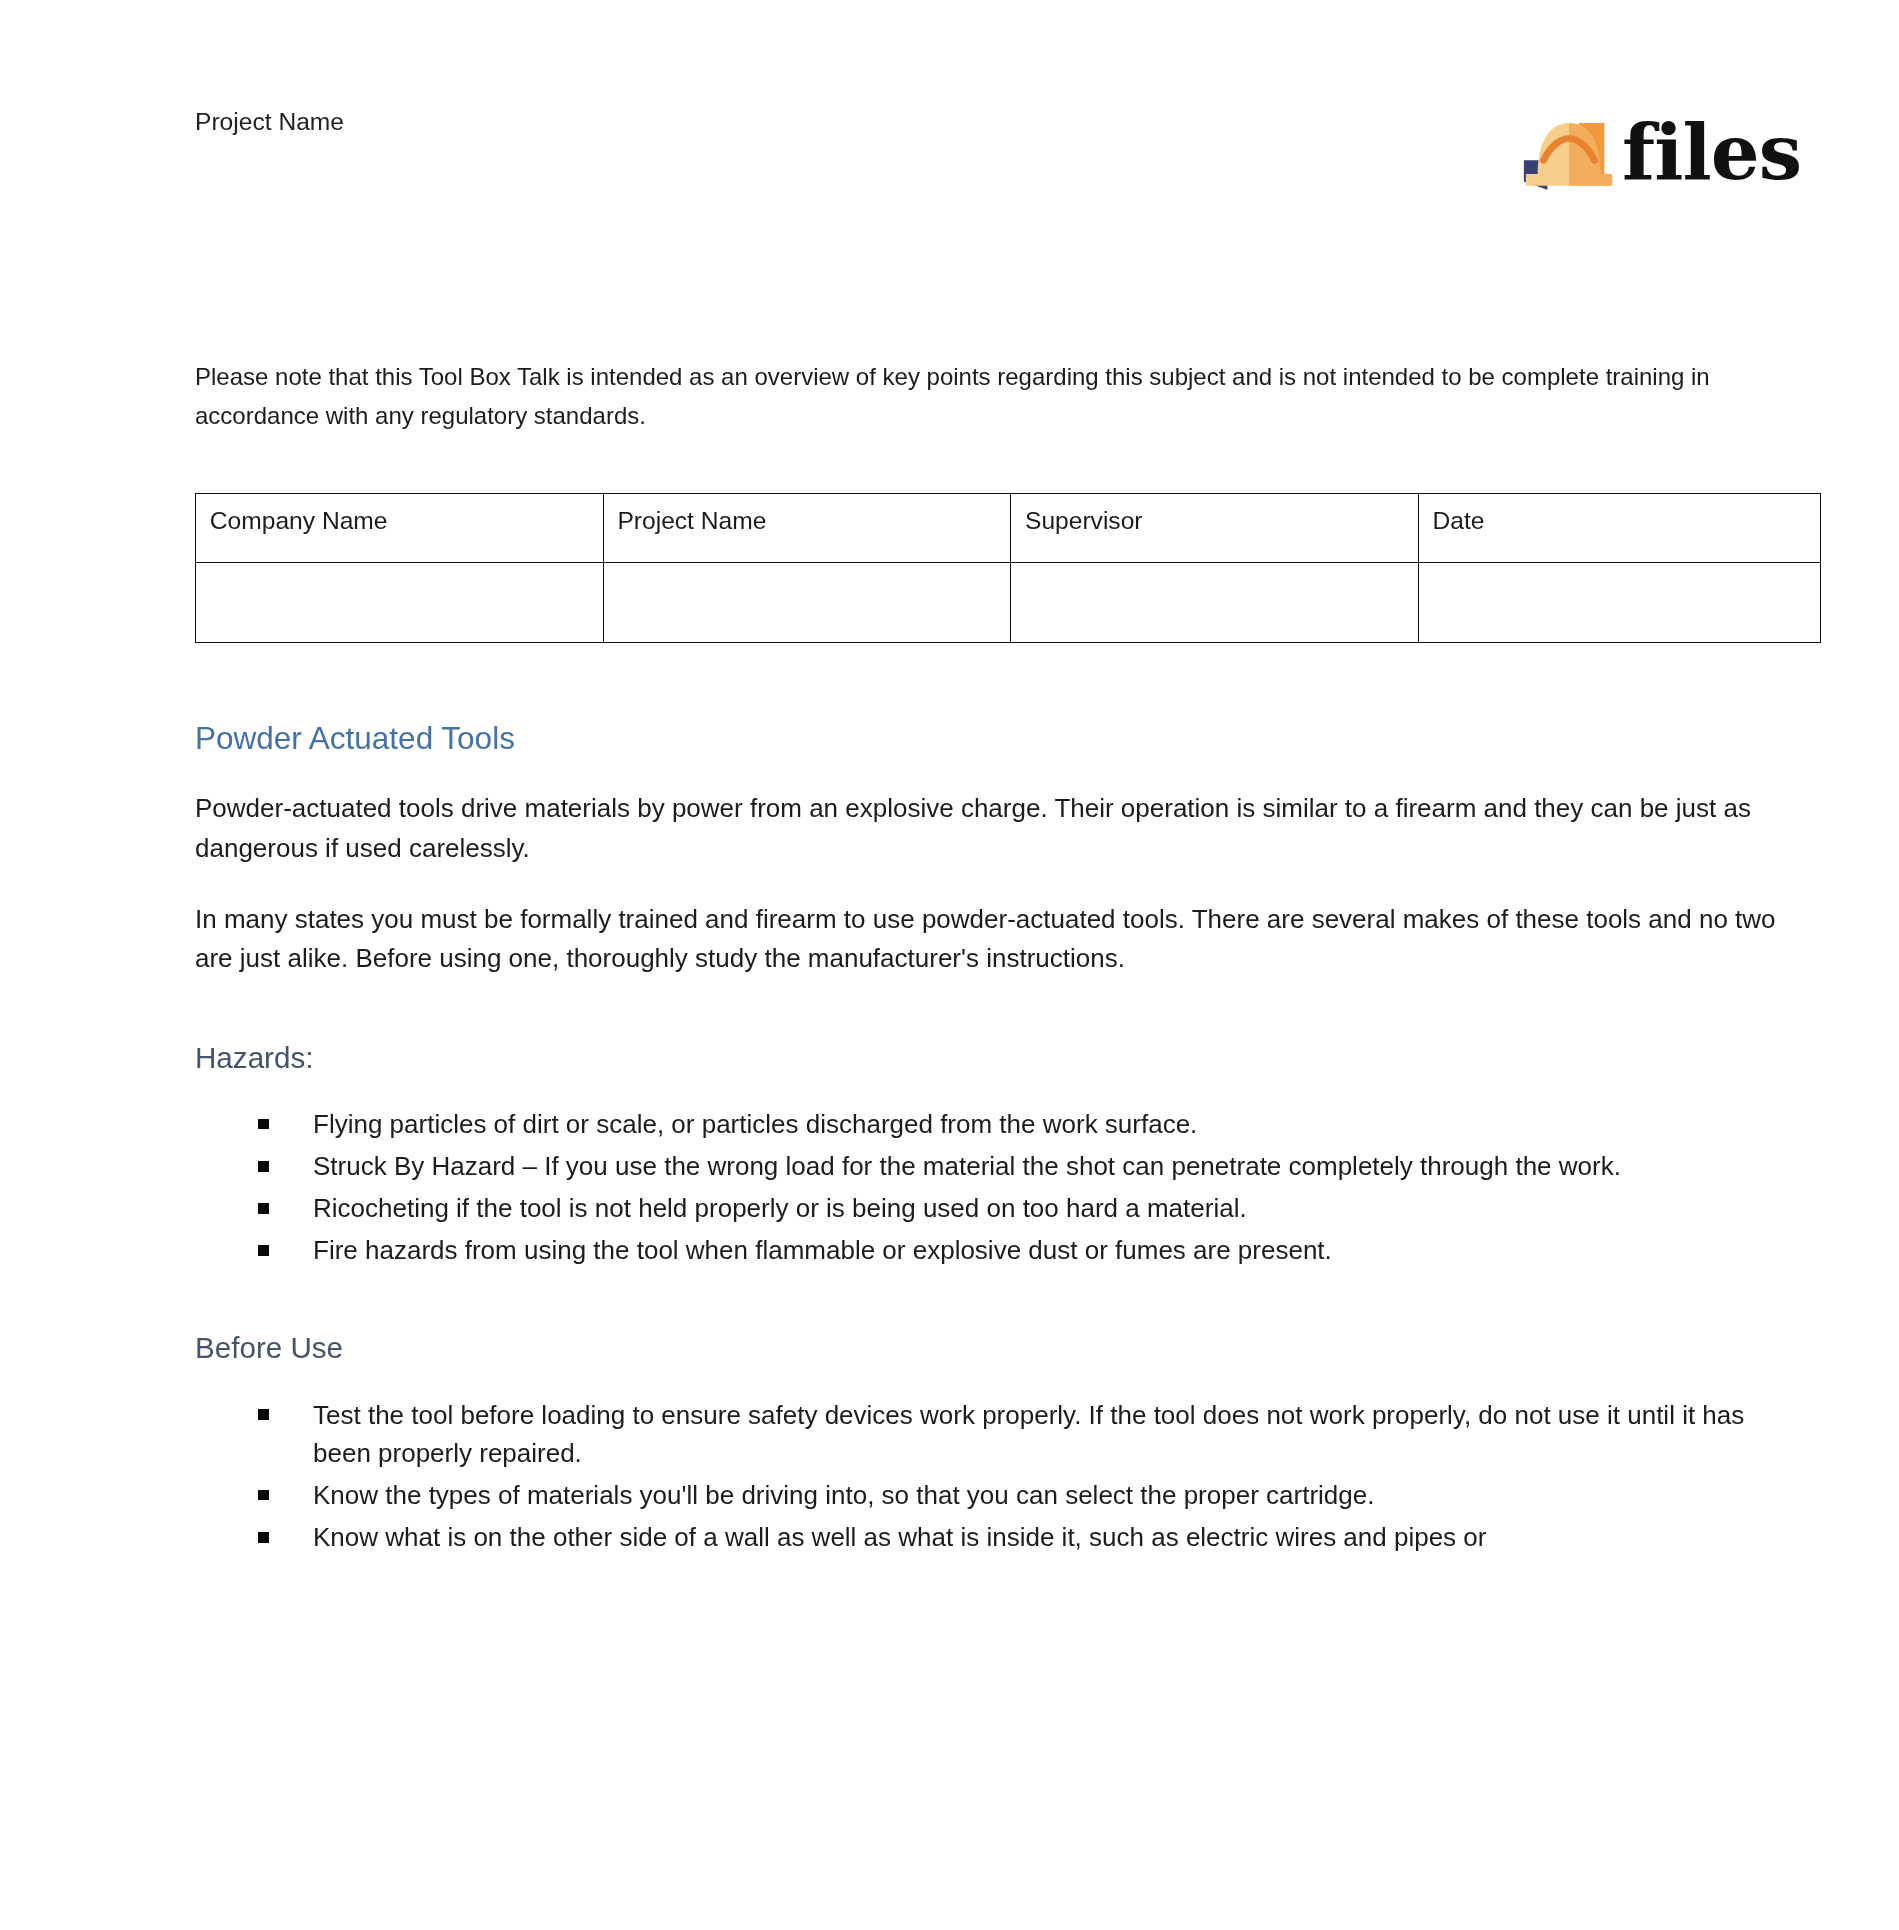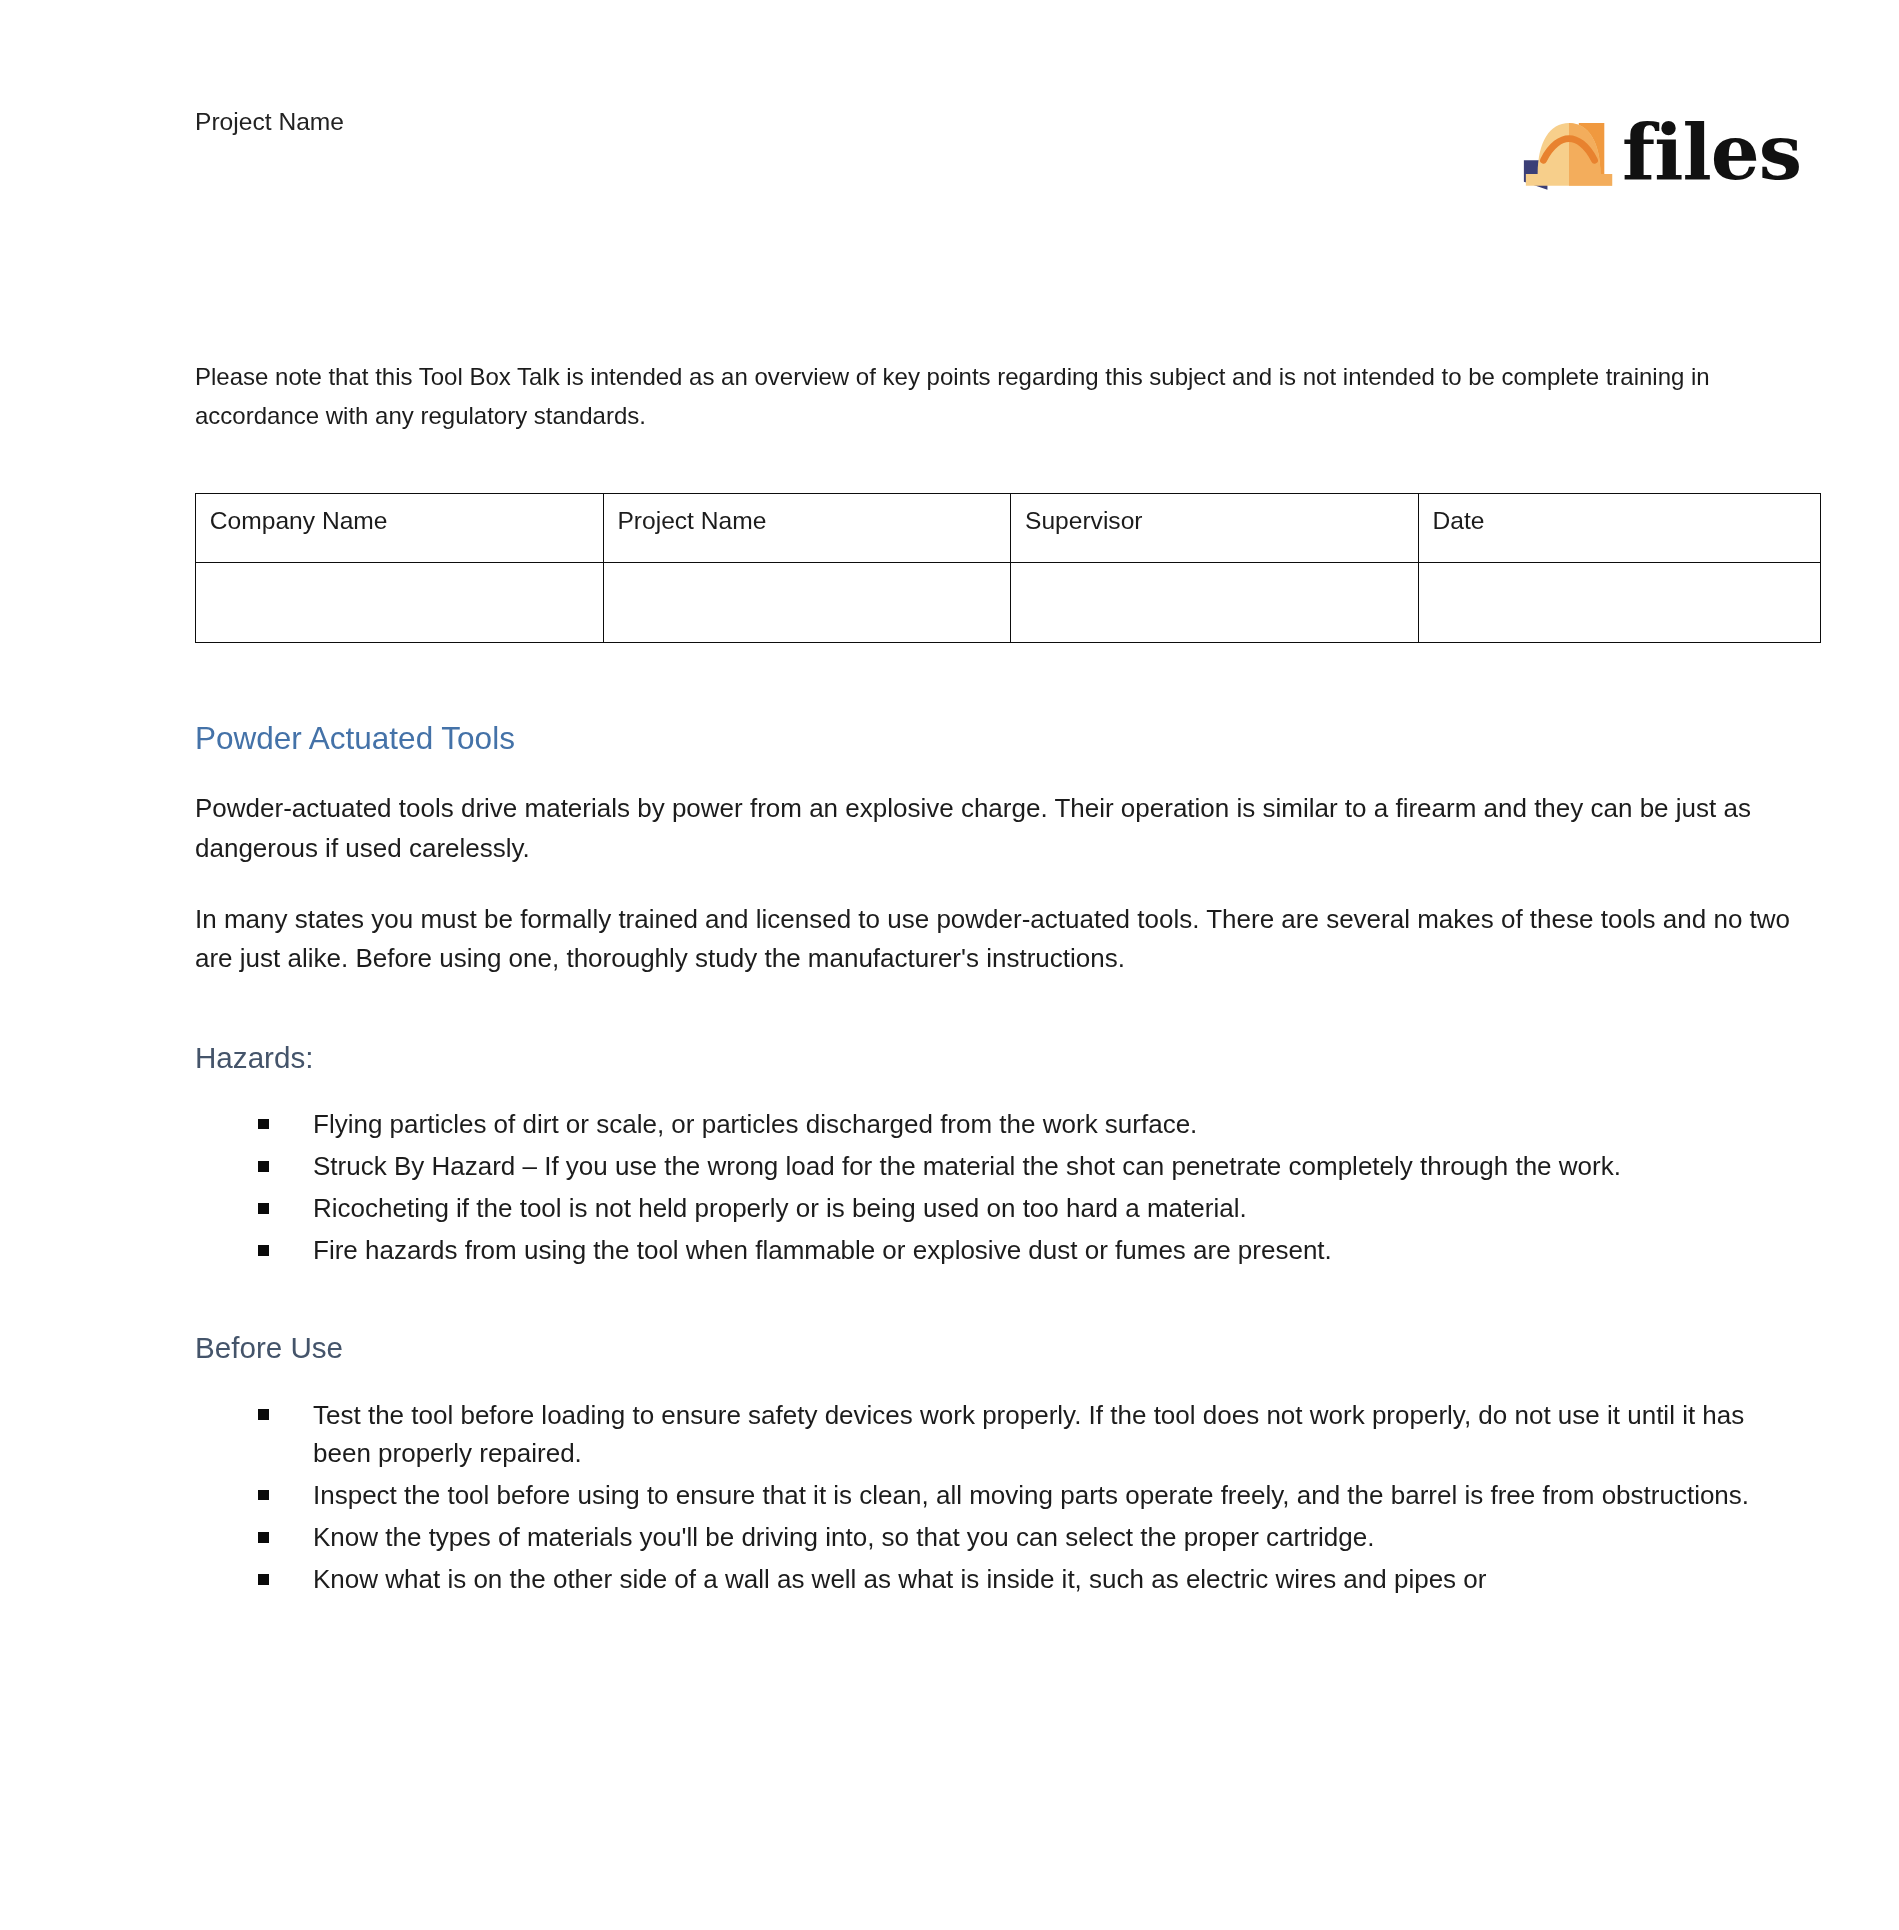--- a/index.html
+++ b/index.html
@@ -209,21 +209,21 @@
           <td class="col-3"></td>
           <td class="col-4"></td>
         </tr>
       </tbody>
     </table>
 
     <h2 class="section-heading">Powder Actuated Tools</h2>
 
     <p class="body-para">Powder-actuated tools drive materials by power from an explosive charge. Their operation is similar to a firearm and they can be just as dangerous if used carelessly.</p>
 
-    <p class="body-para">In many states you must be formally trained and licensed to use powder-actuated tools. There are several makes of these tools and no two are just alike. Before using one, thoroughly study the manufacturer's instructions.</p>
+    <p class="body-para">In many states you must be formally trained and firearm to use powder-actuated tools. There are several makes of these tools and no two are just alike. Before using one, thoroughly study the manufacturer's instructions.</p>
 
     <h3 class="sub-heading">Hazards:</h3>
 
     <ul class="bullets">
       <li>
         <span class="sq"></span>
         <span>Flying particles of dirt or scale, or particles discharged from the work surface.</span>
       </li>
       <li>
         <span class="sq"></span>
@@ -241,21 +241,20 @@
 
     <h3 class="sub-heading">Before Use</h3>
 
     <ul class="bullets">
       <li>
         <span class="sq"></span>
         <span>Test the tool before loading to ensure safety devices work properly. If the tool does not work properly, do not use it until it has been properly repaired.</span>
       </li>
       <li>
         <span class="sq"></span>
-        <span>Inspect the tool before using to ensure that it is clean, all moving parts operate freely, and the barrel is free from obstructions.</span>
       </li>
       <li>
         <span class="sq"></span>
         <span>Know the types of materials you'll be driving into, so that you can select the proper cartridge.</span>
       </li>
       <li>
         <span class="sq"></span>
         <span>Know what is on the other side of a wall as well as what is inside it, such as electric wires and pipes or</span>
       </li>
     </ul>

